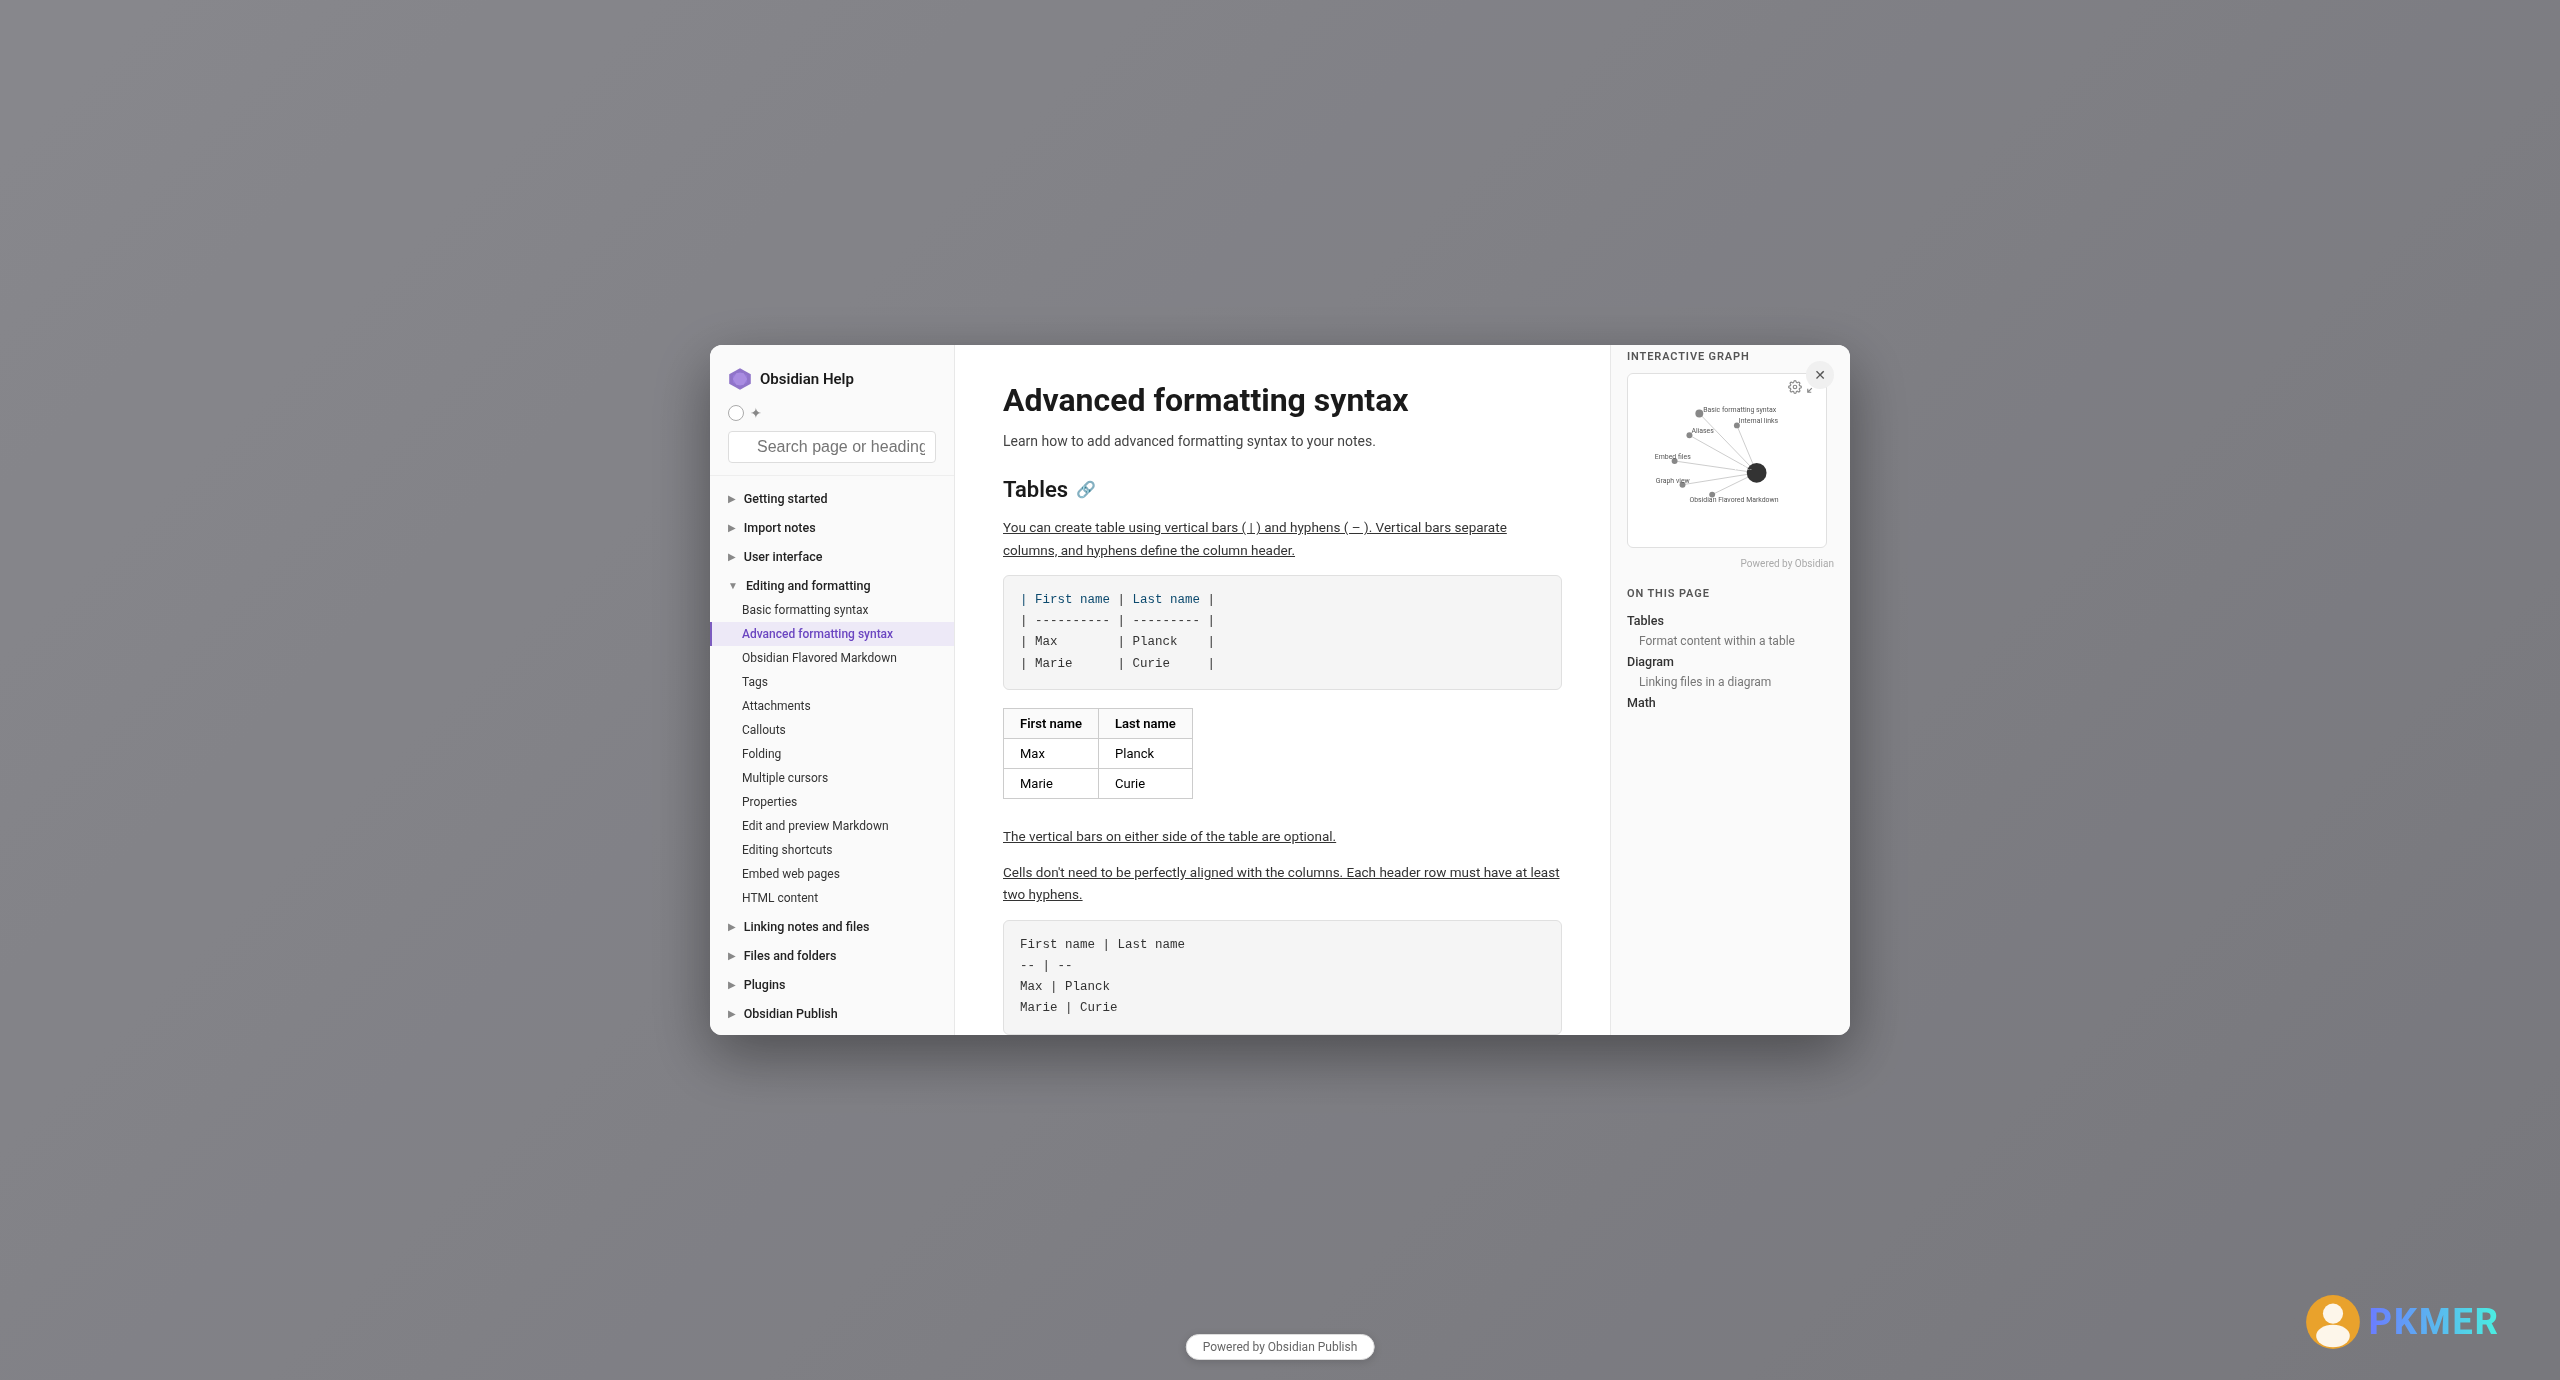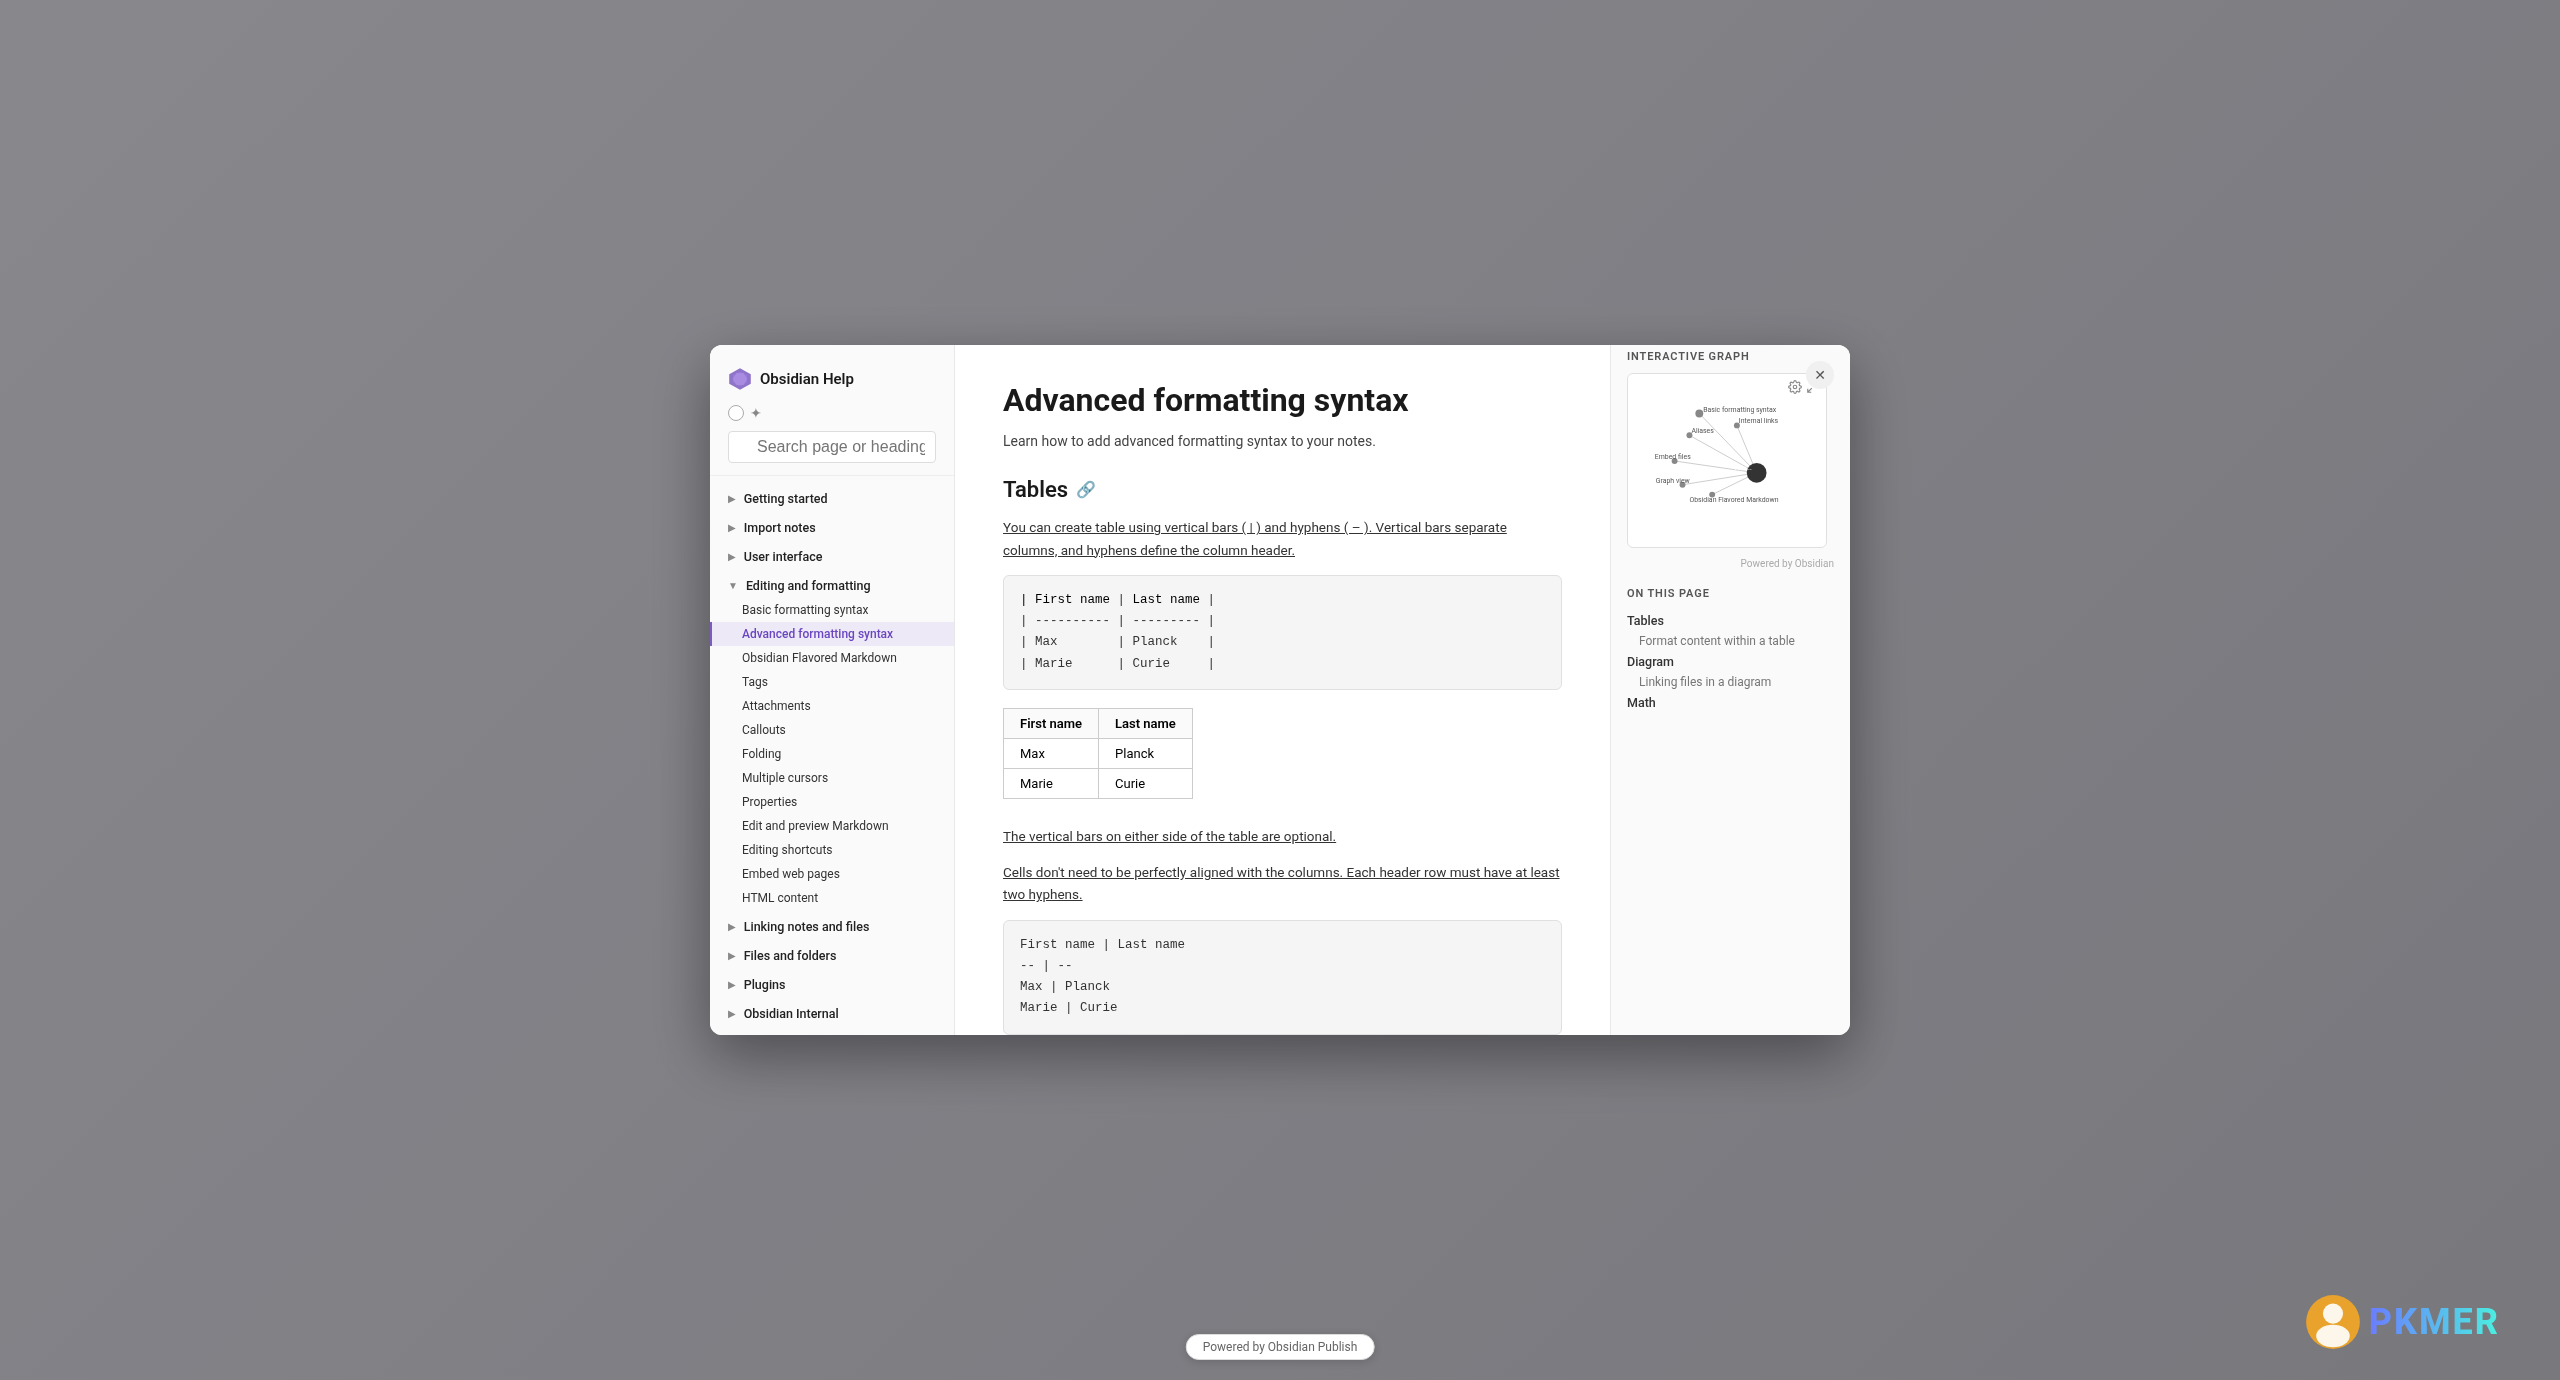--- a/index.html
+++ b/index.html
@@ -217,21 +217,21 @@
       background: #f5f5f5;
       border: 1px solid #e0e0e0;
       border-radius: 6px;
       padding: 14px 16px;
       font-family: 'Courier New', Courier, monospace;
       font-size: 12.5px;
       color: #333;
       margin-bottom: 18px;
       line-height: 1.7;
     }
-    .code-block .col-orange { color: #000000; }
+    .code-block .col-orange { color: #0c4a6e; }
     
     .data-table {
       border-collapse: collapse;
       margin-bottom: 26px;
       font-size: 13px;
       border-radius: 30px;
     }
     .data-table th {
       border: 1px solid #ccc;
       padding: 7px 16px;
@@ -457,21 +457,21 @@
         <div class="nav-section">
           <div class="nav-item section-header">
             <span class="chevron">▶</span>
             <span>Plugins</span>
           </div>
         </div>
 
         <div class="nav-section">
           <div class="nav-item section-header">
             <span class="chevron">▶</span>
-            <span>Obsidian Internal</span>
+            <span>Obsidian Publish</span>
           </div>
         </div>
 
         <div class="nav-section">
           <div class="nav-item section-header">
             <span class="chevron">▶</span>
             <span>Obsidian Sync</span>
           </div>
         </div>
 

